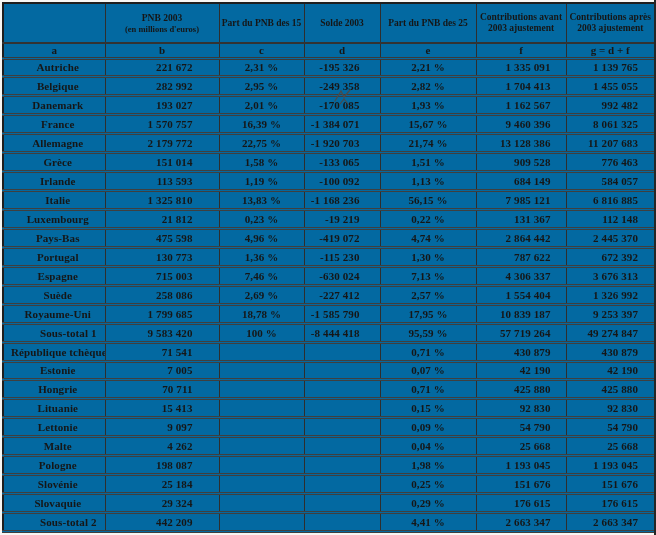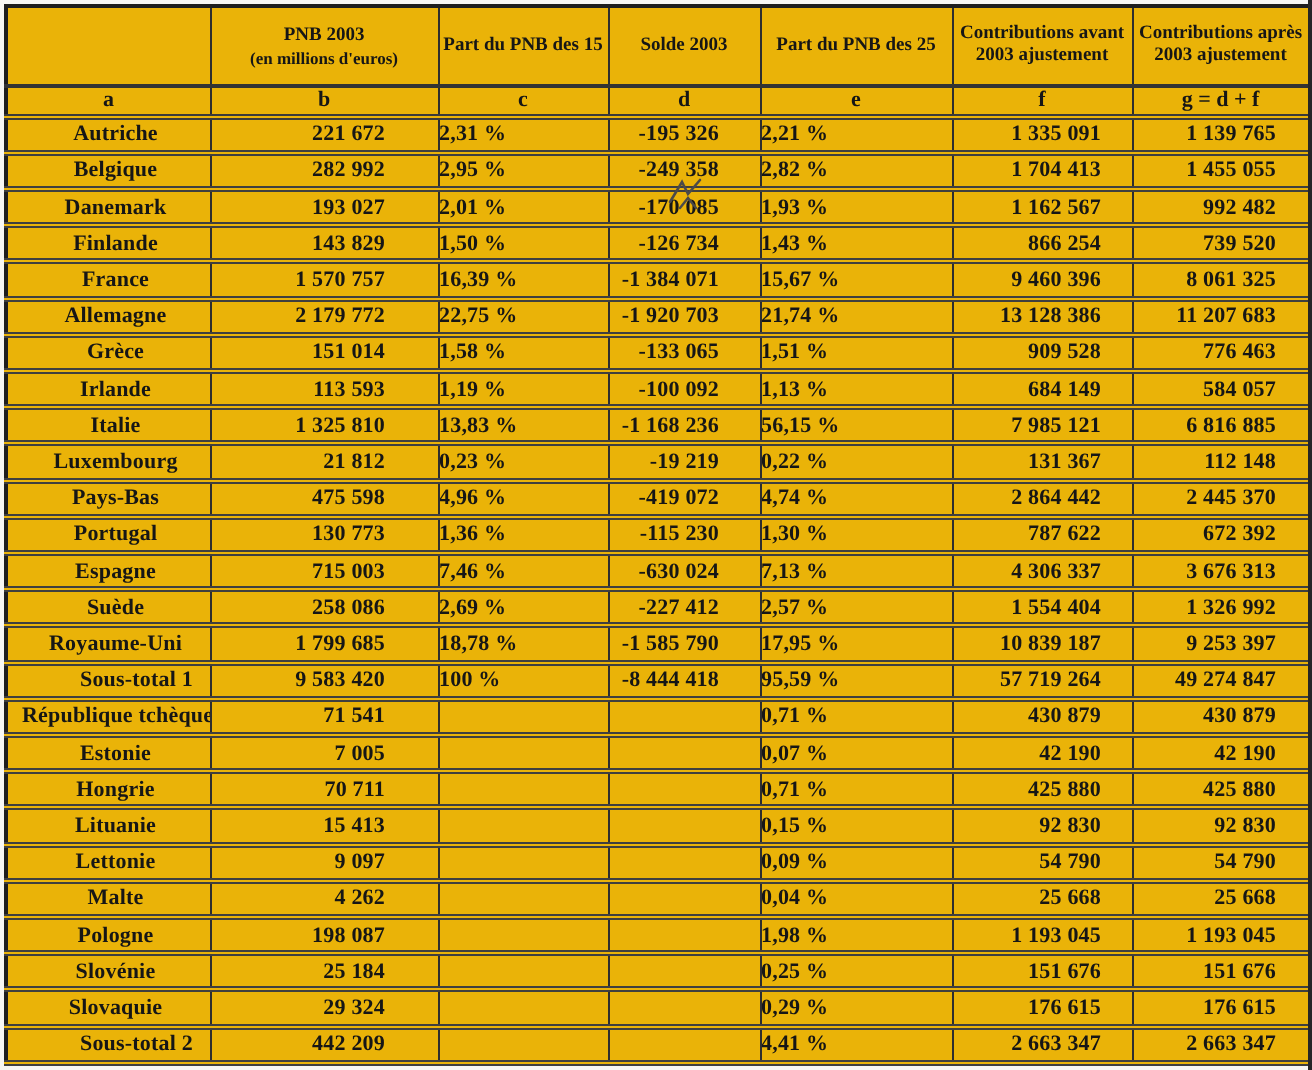--- a/index.html
+++ b/index.html
@@ -14,21 +14,21 @@
     color: #161616;
   }
   table.grid {
     position: absolute;
     left: 2px;
     top: 2px;
     width: 652px;
     height: 531px;
     border-collapse: collapse;
     table-layout: fixed;
-    background: #eab308;
+    background: #0369a1;
   }
   table.grid { border: 2px solid #1e1e1e; }
   .grid th, .grid td {
     border-right: 1px solid #2e2e2e;
     border-bottom: 3px double #3f3f3f;
     padding: 0;
     overflow: hidden;
     white-space: nowrap;
     vertical-align: middle;
   }
@@ -46,21 +46,21 @@
     font-size: 11px;
     font-weight: 700;
     letter-spacing: 0.1px;
   }
   td.ca { text-align: center; padding-left: 7px; }
   td.num { text-align: right; }
   td.cb { padding-right: 26px; }
   td.cd { padding-right: 20px; margin-left: 19px; }
   td.cf { padding-right: 15px; }
   td.cg { padding-right: 16px; }
-  td.pct { }
+  td.pct { text-align: center; }
   tr.subtotal td.ca { text-align: right; padding-right: 8px; padding-left: 16px; }
   .artifact {
     position: absolute;
     left: 331px;
     top: 88px;
     pointer-events: none;
   }
   .edge-right {
     position: absolute;
     right: 0; top: 0;
@@ -140,29 +140,20 @@
         <tr>
     <td class="ca">Danemark</td>
     <td class="cb num">193 027</td>
     <td class="cc pct">2,01 %</td>
     <td class="cd num">-170 085</td>
     <td class="ce pct">1,93 %</td>
     <td class="cf num">1 162 567</td>
     <td class="cg num">992 482</td>
   </tr>
         <tr>
-    <td class="ca">Finlande</td>
-    <td class="cb num">143 829</td>
-    <td class="cc pct">1,50 %</td>
-    <td class="cd num">-126 734</td>
-    <td class="ce pct">1,43 %</td>
-    <td class="cf num">866 254</td>
-    <td class="cg num">739 520</td>
-  </tr>
-        <tr>
     <td class="ca">France</td>
     <td class="cb num">1 570 757</td>
     <td class="cc pct">16,39 %</td>
     <td class="cd num">-1 384 071</td>
     <td class="ce pct">15,67 %</td>
     <td class="cf num">9 460 396</td>
     <td class="cg num">8 061 325</td>
   </tr>
         <tr>
     <td class="ca">Allemagne</td>

